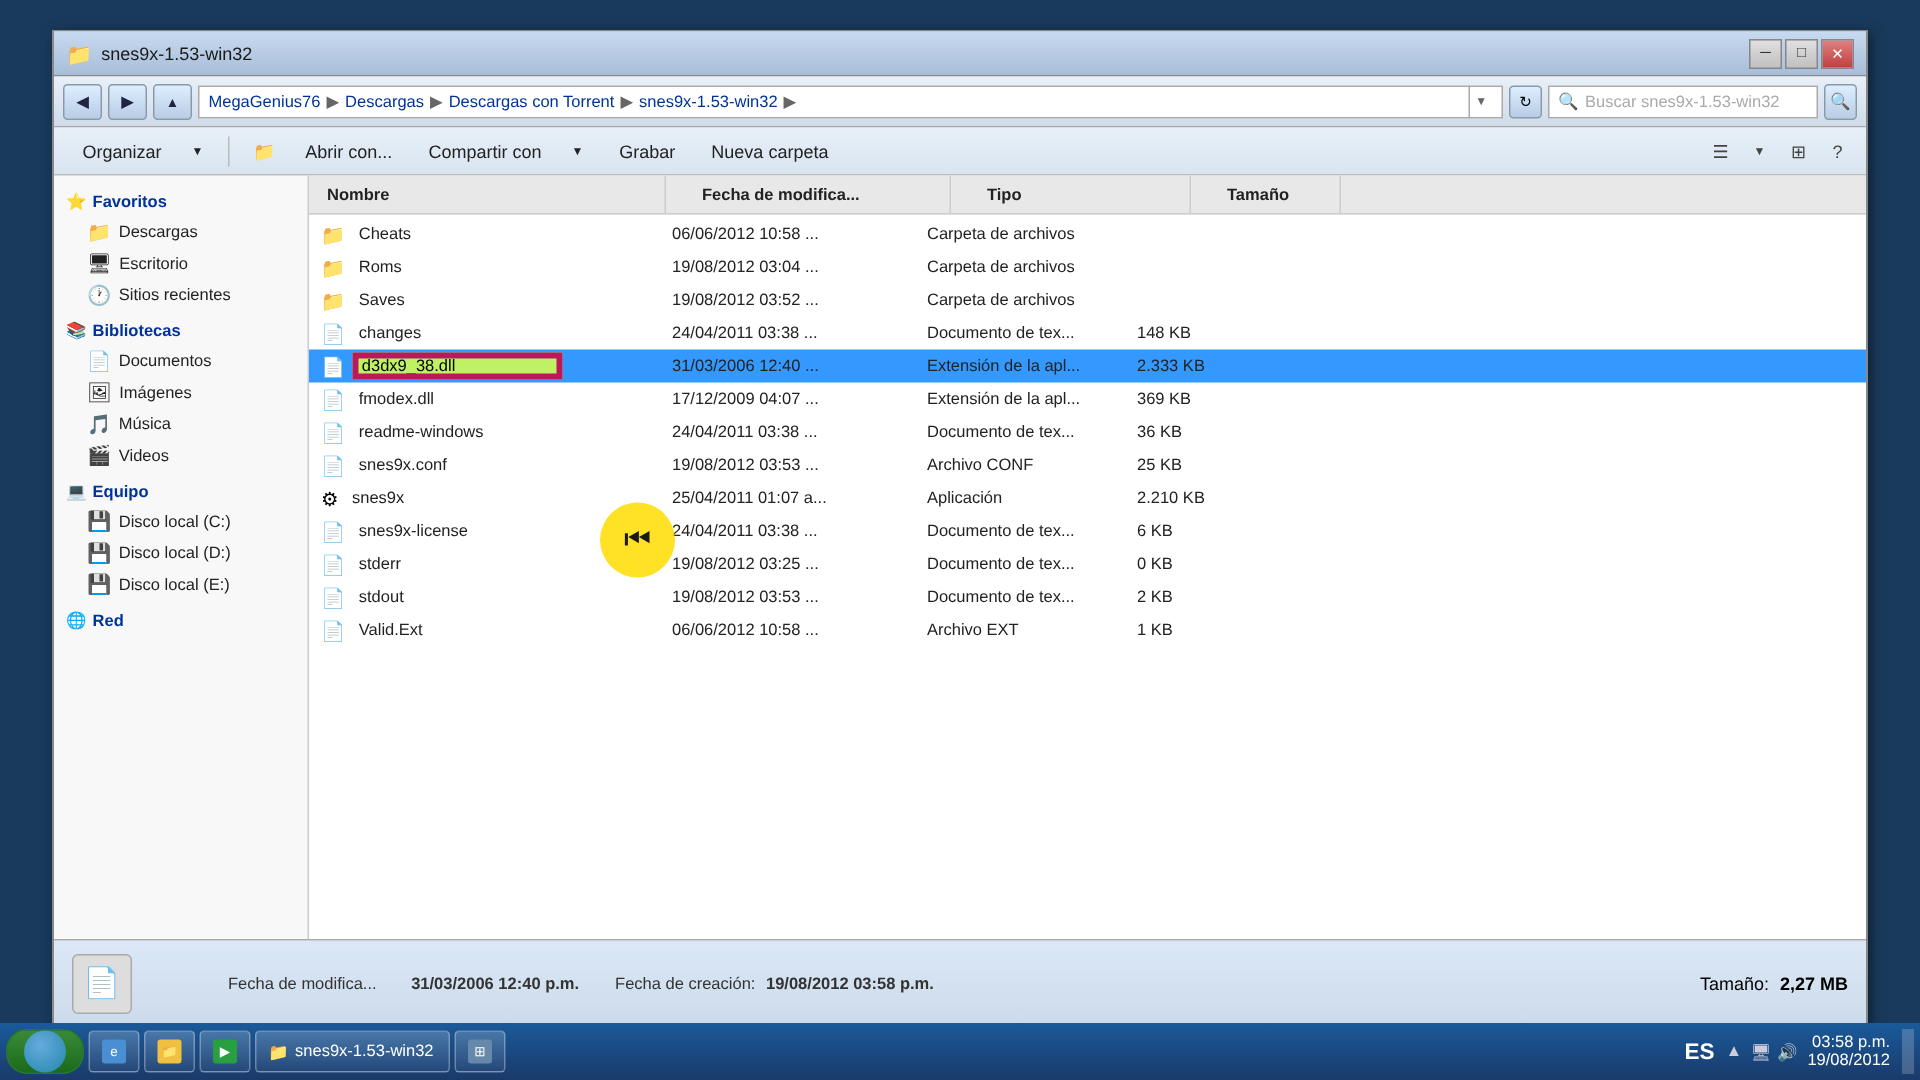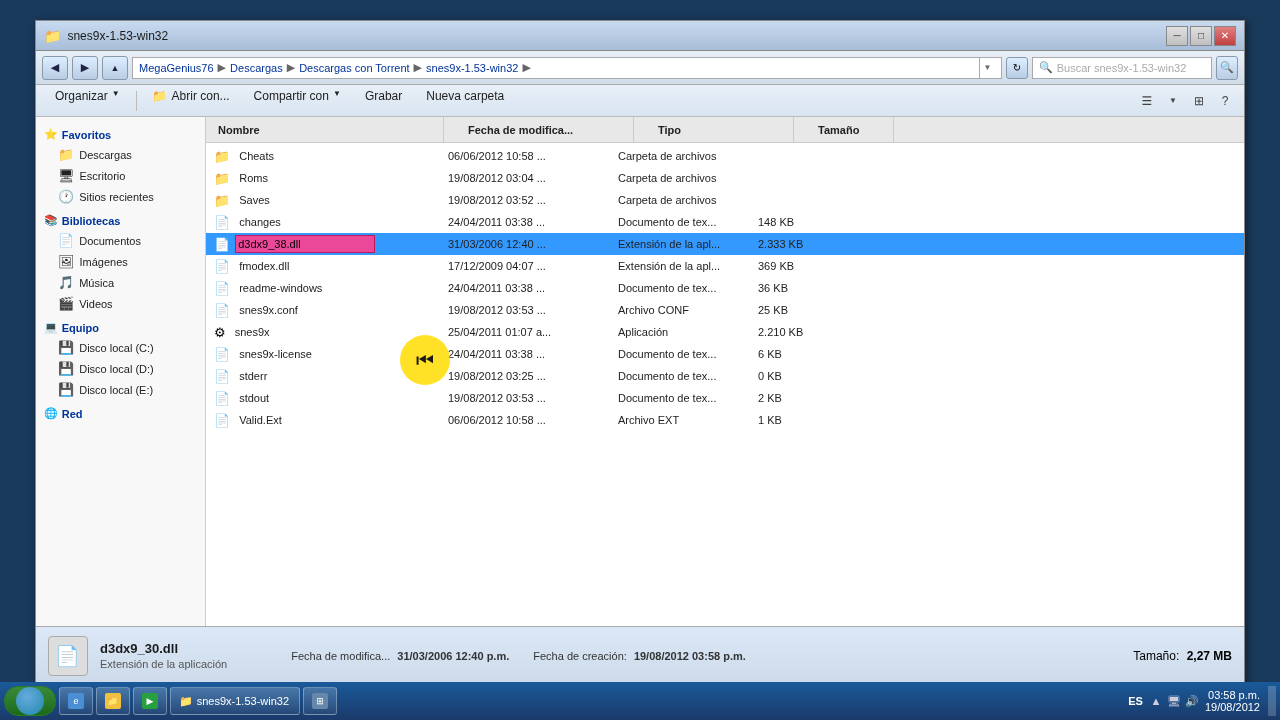--- a/index.html
+++ b/index.html
@@ -153,21 +153,22 @@
     .toolbar-btn {
       height: 26px;
       padding: 0 10px;
       background: transparent;
       border: 1px solid transparent;
       border-radius: 3px;
       cursor: pointer;
       font-size: 12px;
       color: #222;
       display: flex;
-      gap: 4px;
+      align-items: center;
+      gap: 20px;
     }
     .toolbar-separator {
       width: 1px;
       height: 20px;
       background: #bbb;
       margin: 0 3px;
     }
     .toolbar-right {
       margin-left: auto;
       display: flex;
@@ -286,22 +287,22 @@
       align-items: center;
       gap: 5px;
     }
     .file-date { width: 170px; }
     .file-type { width: 140px; }
     .file-size { width: 80px; text-align: left; }
     .file-icon { font-size: 13px; flex-shrink: 0; }
 
     
     .rename-input {
-      background: #ec4899;
-      border: 1px solid #be185d;
+      background: #bef264;
+      border: 4px solid #be185d;
       font-size: 11px;
       padding: 0 2px;
       width: 140px;
       height: 18px;
       color: #000;
     }
 
     
     .cursor-circle {
       position: absolute;
@@ -410,21 +411,21 @@
       font-size: 10px;
     }
     .taskbar-right {
       margin-left: auto;
       display: flex;
       align-items: center;
       gap: 6px;
     }
     .lang-indicator {
       color: white;
-      font-size: 11px;
+      font-size: 15px;
       font-weight: bold;
     }
     .tray-icons {
       display: flex;
       gap: 4px;
       align-items: center;
     }
     .tray-icon {
       width: 14px;
       height: 14px;
@@ -709,29 +710,25 @@
             <div class="file-cell file-type">Archivo EXT</div>
             <div class="file-cell file-size">1 KB</div>
           </div>
         </div>
     </div>
 
   </div>
 
   <div class="statusbar">
     <div class="status-icon">📄</div>
-    <div class="status-info">
-      <span class="status-filename">d3dx9_30.dll</span>
-      <span class="status-type">Extensión de la aplicación</span>
-    </div>
     <div style="width: 40px;"></div>
     <div class="status-details">
       <span>
         <span>Fecha de modifica...</span>
-        <span style="font-weight:bold; margin-left:4px;">31/03/2006 12:40 p.m.</span>
+        <span style="font-weight:bold; margin-left:20px;">31/03/2006 12:40 p.m.</span>
       </span>
       <span>
         <span>Fecha de creación:</span>
         <span style="font-weight:bold; margin-left:4px;">19/08/2012 03:58 p.m.</span>
       </span>
     </div>
     <div style="flex:1"></div>
     <span>
       <span>Tamaño:</span>
       <span style="font-weight:bold; margin-left:4px;">2,27 MB</span>

